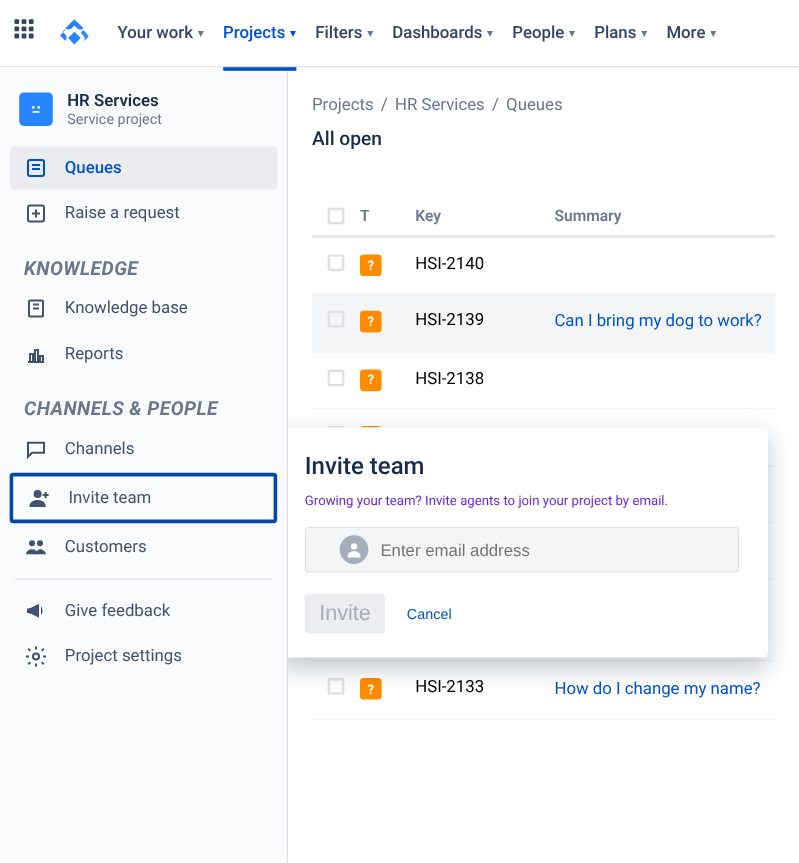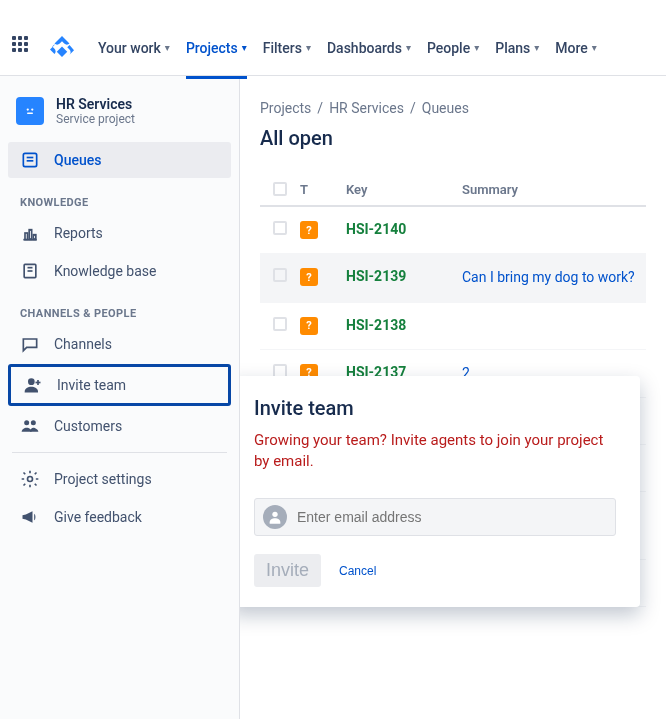--- a/index.html
+++ b/index.html
@@ -1,19 +1,19 @@
 <!DOCTYPE html>
 <html><head>
 <meta charset="utf-8">
 <style>
 * { box-sizing: border-box; margin: 0; padding: 0; }
 body { font-family: -apple-system, BlinkMacSystemFont, "Segoe UI", Roboto, sans-serif; font-size: 14px; color: #172B4D; background: #fff; width: 666px; height: 719px; overflow: hidden; position: relative; }
 
 
-.topnav { height: 56px; display: flex; align-items: center; padding: 0 12px; border-bottom: 1px solid #DFE1E6; gap: 4px; margin-top: 20px; }
+.topnav { height: 56px; display: flex; align-items: center; padding: 0 12px; border-bottom: 1px solid #DFE1E6; gap: 4px; }
 .apps-icon { width: 24px; height: 24px; display: grid; grid-template-columns: repeat(3,4px); grid-template-rows: repeat(3,4px); gap: 2px; margin-right: 10px; cursor: pointer; }
 .apps-icon span { background: #344563; border-radius: 1px; }
 .logo { width: 24px; height: 24px; margin-right: 12px; cursor: pointer; }
 .nav-item { padding: 6px 8px; color: #344563; font-weight: 500; cursor: pointer; display: flex; align-items: center; gap: 4px; border-radius: 3px; }
 .nav-item.active { color: #0052CC; position: relative; }
 .nav-item.active::after { content:""; position:absolute; left:8px; right:8px; bottom:-17px; height:3px; background:#0052CC; }
 .chev { font-size: 10px; color: #6B778C; }
 .nav-item.active .chev { color: #0052CC; }
 
 
@@ -22,47 +22,47 @@
 .main { flex:1; padding: 24px 20px 0 20px; position: relative; overflow: hidden; }
 
 
 .project-header { display:flex; align-items:center; gap:12px; padding: 0 8px 16px; }
 .project-avatar { width:28px; height:28px; background:#2684FF; border-radius:4px; display:flex; align-items:center; justify-content:center; color:#fff; font-size:14px; }
 .project-title { font-weight:600; font-size:14px; }
 .project-sub { color:#6B778C; font-size:12px; }
 .side-item { display:flex; align-items:center; gap:14px; padding: 8px 12px; border-radius:3px; cursor:pointer; color:#42526E; font-weight:400; font-size:14px; margin-bottom:2px; }
 .side-item.selected { background:#EBECF0; color:#0052CC; font-weight:500; }
 .side-item.highlight { border: 3px solid #0747A6; }
-.side-section { color:#6B778C; font-size:11px; font-weight:700; letter-spacing:0.4px; padding: 16px 12px 6px; }
+.side-section { color:#6B778C; font-size:16px; font-weight:700; letter-spacing:0.4px; padding: 16px 12px 6px; font-style: italic; }
 .side-icon { width:20px; height:20px; flex-shrink:0; display:flex; align-items:center; justify-content:center; }
 .divider { height:1px; background:#DFE1E6; margin: 8px 4px; }
 
 
 .breadcrumb { display:flex; gap:6px; color:#6B778C; font-size:14px; margin-bottom: 10px; }
 .breadcrumb span.link { cursor:pointer; }
-.page-title { font-size:20px; font-weight:500; color:#172B4D; margin-bottom: 24px; }
+.page-title { font-size:16px; font-weight:500; color:#172B4D; margin-bottom: 40px; }
 
 .table { width:100%; }
 .thead { display:flex; padding: 8px 0; border-bottom:2px solid #DFE1E6; font-weight:600; color:#6B778C; font-size:13px; }
 .col-check { width:40px; display:flex; justify-content:center; }
 .col-type { width:46px; }
 .col-key { width:116px; }
 .col-summary { flex:1; }
 .trow { display:flex; padding: 14px 0; border-bottom:1px solid #F4F5F7; align-items:flex-start; }
 .trow.hover { background:#F4F5F7; }
 .checkbox { width:14px; height:14px; border:2px solid #DFE1E6; border-radius:2px; cursor:pointer; }
 .type-badge { width:18px; height:18px; background:#FF8B00; border-radius:3px; display:flex; align-items:center;justify-content:center; color:#fff; font-size:11px; font-weight:700; }
-.key-link { color:#15803d; font-weight:700; cursor:pointer; font-size:14px; }
+.key-link { color:#000000; font-weight:400; cursor:pointer; font-size:14px; }
 .summary-link { color:#0052CC; cursor:pointer; font-size:14px; line-height:1.4; }
 
 
 .modal { position:absolute; left:-10px; top:300px; width:410px; background:#fff; border-radius:4px; box-shadow: 0 8px 20px rgba(9,30,66,0.25); padding: 20px 24px; }
 .modal-title { font-size:20px; font-weight:500; margin-bottom:10px; }
-.modal-desc { font-size:15px; color:#b91c1c; margin-bottom:26px; line-height:1.4; }
-.modal-input-wrap { display:flex; align-items:center; gap:10px; background:#F4F5F7; border:1px solid #DFE1E6; border-radius:3px; padding: 6px 8px; margin-bottom:18px; }
+.modal-desc { font-size:11px; color:#6d28d9; margin-bottom:14px; line-height:1.4; }
+.modal-input-wrap { display:flex; align-items:center; gap:10px; background:#F4F5F7; border:1px solid #DFE1E6; border-radius:3px; padding: 6px 28px; margin-bottom:18px; }
 .modal-input { border:none; background:transparent; outline:none; flex:1; font-size:14px; color:#6B778C; }
 .avatar-icon { width:24px; height:24px; border-radius:50%; background:#A5ADBA; display:flex; align-items:center; justify-content:center; }
 .modal-actions { display:flex; gap:18px; align-items:center; }
 .btn-invite { background:rgba(9,30,66,0.08); color:#A5ADBA; padding:6px 12px; border-radius:3px; font-weight:500; cursor:not-allowed; border:none; font-size:18px; }
 .btn-cancel { color:#0052CC; background:none; border:none; font-weight:500; cursor:pointer; font-size:12px; }
 </style>
 </head>
 <body>
 
 <div class="topnav">
@@ -133,42 +133,52 @@
     <div class="side-item selected">
       <span class="side-icon">
           <svg width="20" height="20" viewBox="0 0 24 24" fill="none" stroke="#0052CC" stroke-width="2">
             <rect x="4" y="4" width="16" height="16" rx="2"></rect>
             <line x1="8" y1="9" x2="16" y2="9"></line>
             <line x1="8" y1="13" x2="16" y2="13"></line>
           </svg>
         </span>
       <span>Queues</span>
     </div>
+    <div class="side-item">
+      <span class="side-icon">
+          <svg width="20" height="20" viewBox="0 0 24 24" fill="none" stroke="#42526E" stroke-width="2">
+            <rect x="4" y="4" width="16" height="16" rx="2"></rect>
+            <line x1="12" y1="8" x2="12" y2="16"></line>
+            <line x1="8" y1="12" x2="16" y2="12"></line>
+          </svg>
+        </span>
+      <span>Raise a request</span>
+    </div>
 
     <div class="side-section">KNOWLEDGE</div>
+    <div class="side-item">
+      <span class="side-icon">
+          <svg width="20" height="20" viewBox="0 0 24 24" fill="none" stroke="#42526E" stroke-width="2">
+            <rect x="5" y="4" width="14" height="16" rx="1"></rect>
+            <line x1="9" y1="8" x2="15" y2="8"></line>
+            <line x1="9" y1="12" x2="15" y2="12"></line>
+          </svg>
+        </span>
+      <span>Knowledge base</span>
+    </div>
     <div class="side-item">
       <span class="side-icon">
           <svg width="20" height="20" viewBox="0 0 24 24" fill="none" stroke="#42526E" stroke-width="2">
             <line x1="4" y1="20" x2="20" y2="20"></line>
             <rect x="6" y="12" width="3" height="8"></rect>
             <rect x="11" y="8" width="3" height="12"></rect>
             <rect x="16" y="14" width="3" height="6"></rect>
           </svg>
         </span>
       <span>Reports</span>
-    </div>
-    <div class="side-item">
-      <span class="side-icon">
-          <svg width="20" height="20" viewBox="0 0 24 24" fill="none" stroke="#42526E" stroke-width="2">
-            <rect x="5" y="4" width="14" height="16" rx="1"></rect>
-            <line x1="9" y1="8" x2="15" y2="8"></line>
-            <line x1="9" y1="12" x2="15" y2="12"></line>
-          </svg>
-        </span>
-      <span>Knowledge base</span>
     </div>
 
     <div class="side-section">CHANNELS &amp; PEOPLE</div>
     <div class="side-item">
       <span class="side-icon">
           <svg width="20" height="20" viewBox="0 0 24 24" fill="none" stroke="#42526E" stroke-width="2">
             <path d="M4 6h16v10H8l-4 4V6z"></path>
           </svg>
         </span>
       <span>Channels</span>
@@ -194,35 +204,35 @@
           </svg>
         </span>
       <span>Customers</span>
     </div>
 
 
     <div class="divider"></div>
 
     <div class="side-item">
       <span class="side-icon">
-          <svg width="20" height="20" viewBox="0 0 24 24" fill="none" stroke="#42526E" stroke-width="2">
-            <circle cx="12" cy="12" r="3"></circle>
-            <path d="M12 2v3M12 19v3M4.2 4.2l2.1 2.1M17.7 17.7l2.1 2.1M2 12h3M19 12h3M4.2 19.8l2.1-2.1M17.7 6.3l2.1-2.1"></path>
-          </svg>
-        </span>
-      <span>Project settings</span>
-    </div>
-    <div class="side-item">
-      <span class="side-icon">
           <svg width="20" height="20" viewBox="0 0 24 24" fill="#42526E">
             <path d="M3 10v4l4 1 8 4V5l-8 4-4 1z"></path>
             <path d="M17 8c2 1 2 7 0 8"></path>
           </svg>
         </span>
       <span>Give feedback</span>
+    </div>
+    <div class="side-item">
+      <span class="side-icon">
+          <svg width="20" height="20" viewBox="0 0 24 24" fill="none" stroke="#42526E" stroke-width="2">
+            <circle cx="12" cy="12" r="3"></circle>
+            <path d="M12 2v3M12 19v3M4.2 4.2l2.1 2.1M17.7 17.7l2.1 2.1M2 12h3M19 12h3M4.2 19.8l2.1-2.1M17.7 6.3l2.1-2.1"></path>
+          </svg>
+        </span>
+      <span>Project settings</span>
     </div>
   </div>
 
   <div class="main">
     <div class="breadcrumb">
       <span class="link">Projects</span>
       <span>/</span>
       <span class="link">HR Services</span>
       <span>/</span>
       <span class="link">Queues</span>
@@ -308,20 +318,21 @@
             <div class="col-summary"><span class="summary-link">What is our income tax rate in APAC?</span></div>
           </div>
           <div class="trow">
             <div class="col-check">
               <div class="checkbox"></div>
             </div>
             <div class="col-type">
               <div class="type-badge">?</div>
             </div>
             <div class="col-key"><span class="key-link">HSI-2133</span></div>
+            <div class="col-summary"><span class="summary-link">How do I change my name?</span></div>
           </div>
         </div>
     </div>
 
     <div class="modal">
       <div class="modal-title">Invite team</div>
       <div class="modal-desc">Growing your team? Invite agents to join your project by email.</div>
       <div class="modal-input-wrap">
         <div class="avatar-icon">
           <svg width="16" height="16" viewBox="0 0 24 24" fill="#fff">

